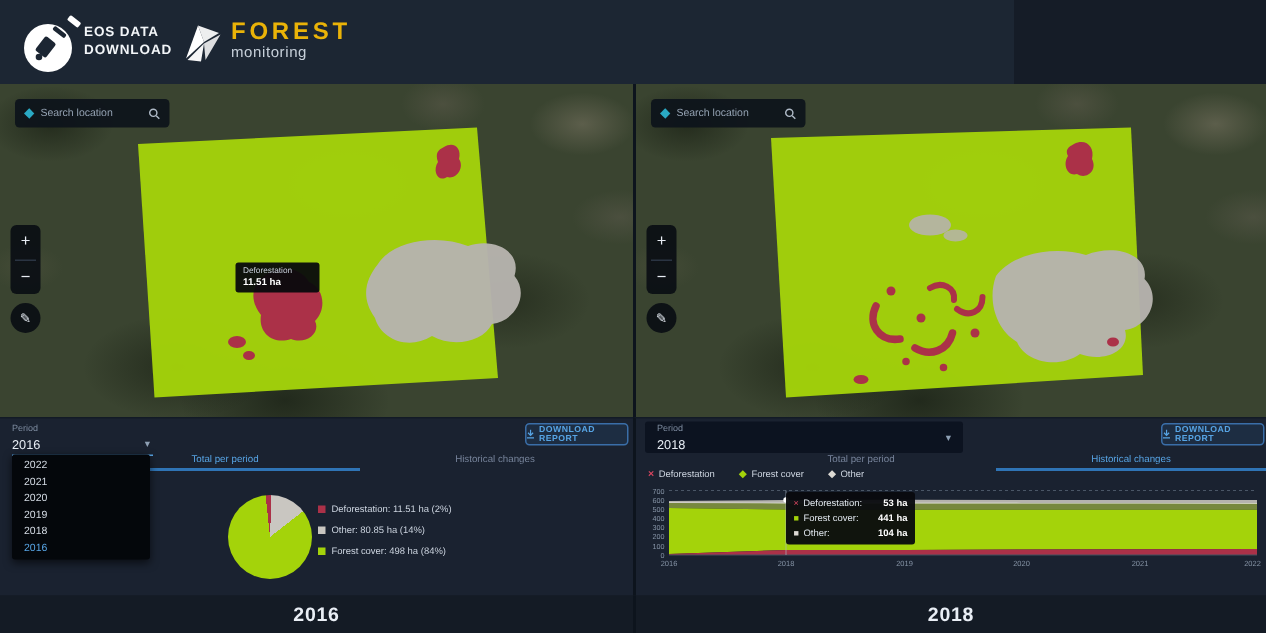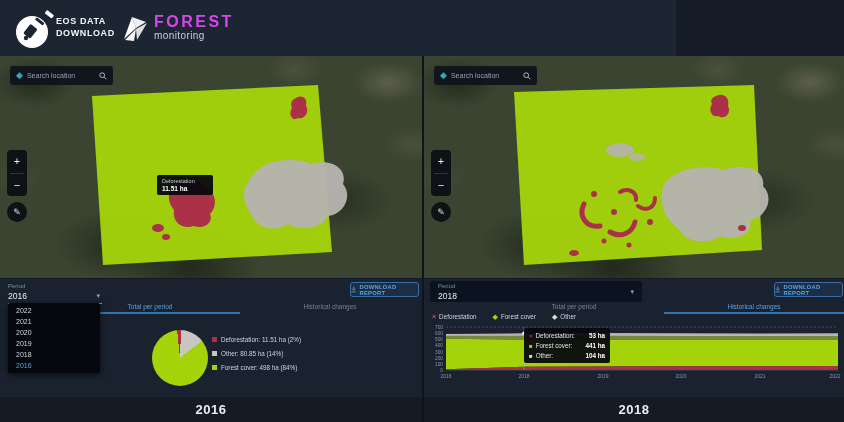--- a/index.html
+++ b/index.html
@@ -5,21 +5,21 @@
   html,body{margin:0;padding:0;background:#0e141d;}
   *{box-sizing:border-box;font-family:"Liberation Sans",sans-serif;}
   .app{position:relative;width:844px;height:422px;background:#151c27;overflow:hidden;}
 
   
   .header{position:absolute;left:0;top:0;width:676px;height:56px;background:#1c2633;}
   .eos-logo{position:absolute;left:12px;top:10px;width:48px;height:40px;}
   .eos-text{position:absolute;left:56px;top:15px;color:#f2f5f8;font-size:9px;font-weight:bold;letter-spacing:.6px;line-height:12px;}
   .forest-logo{position:absolute;left:122px;top:15px;}
   .forest-text{position:absolute;left:154px;top:13px;}
-  .forest-title{color:#d946ef;font-size:16px;font-weight:bold;letter-spacing:2.5px;line-height:17px;}
+  .forest-title{color:#eab308;font-size:16px;font-weight:bold;letter-spacing:2.5px;line-height:17px;}
   .forest-sub{color:#c7d0da;font-size:10px;letter-spacing:.4px;}
 
   
   .half{position:absolute;top:56px;width:422px;height:222px;overflow:hidden;}
   .half.left{left:0;}
   .half.right{left:422px;border-left:2px solid #0d141d;}
   .map-tex{position:absolute;inset:0;background-color:#3a4430;background-image:
     radial-gradient(60px 36px at 8% 12%, rgba(18,24,14,.55), transparent 70%),
     radial-gradient(90px 50px at 28% 85%, rgba(16,22,12,.5), transparent 70%),
     radial-gradient(70px 40px at 55% 30%, rgba(70,82,52,.45), transparent 70%),

